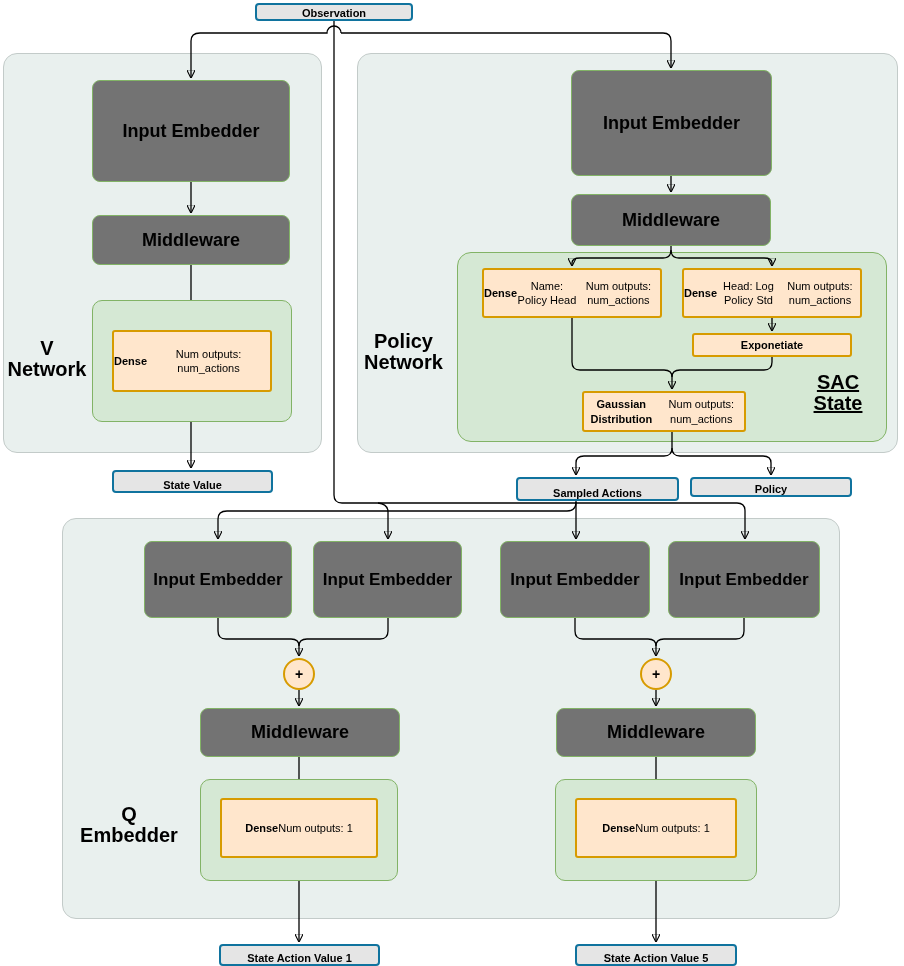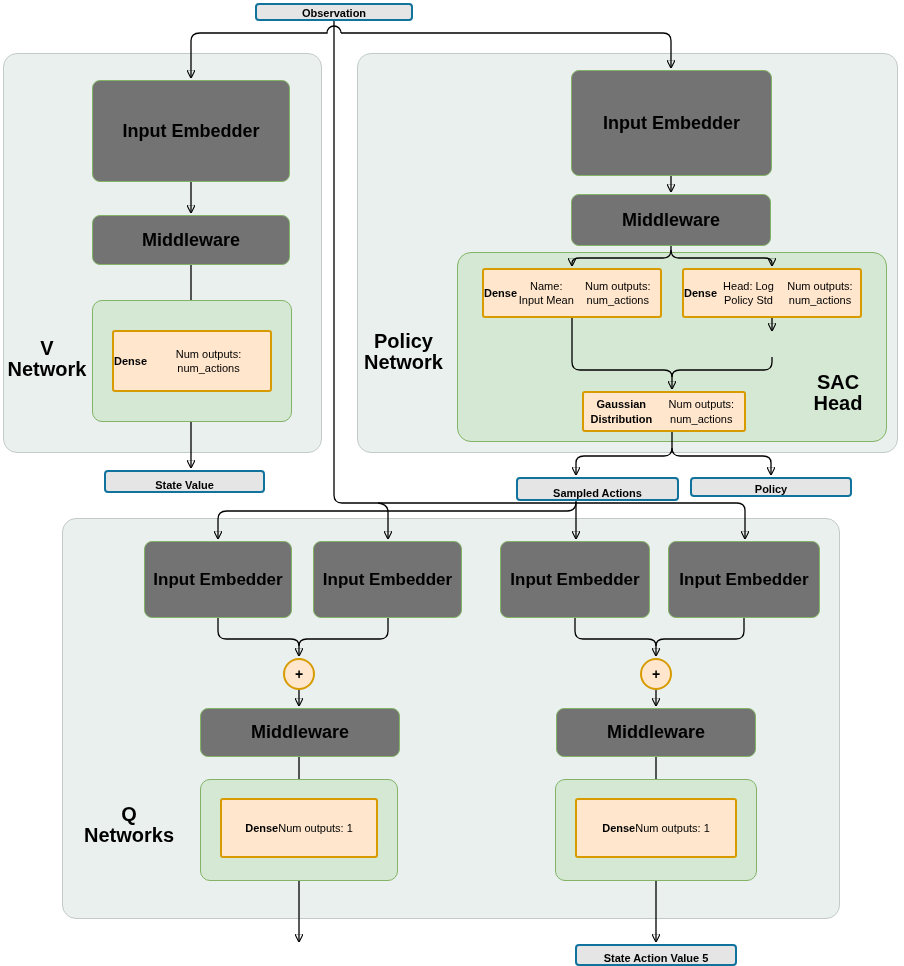--- a/index.html
+++ b/index.html
@@ -64,27 +64,27 @@
   <div class="sac" style="left:457px;top:252px;width:430px;height:190px;"></div>
 
   <div class="biglabel" style="left:2px;top:338px;width:90px;">
     <span>V</span>
     <span>Network</span>
   </div>
   <div class="biglabel" style="left:356px;top:331px;width:95px;">
     <span>Policy</span>
     <span>Network</span>
   </div>
-  <div class="biglabel" style="left:795px;top:372px;width:86px;">
+  <div class="biglabel" style="left:795px;top:372px;width:86px;text-decoration:underline;">
     <span>SAC</span>
-    <span>Head</span>
+    <span>State</span>
   </div>
   <div class="biglabel" style="left:77px;top:804px;width:104px;">
     <span>Q</span>
-    <span>Networks</span>
+    <span>Embedder</span>
   </div>
 
   <svg class="wires" width="904" height="966">
     <defs>
       <marker id="ah" viewBox="0 0 10 10" refX="8.5" refY="5" markerWidth="6.5" markerHeight="6.5" orient="auto">
         <path d="M0,0 L10,5 L0,10 z" fill="#000" stroke="none"></path>
       </marker>
     </defs>
     <path d="M334,21 V495 Q334,503 342,503 H737 Q745,503 745,511 V538" marker-end="url(#ah)"></path>
     <path d="M378,503 Q388,504 388,512 V538" marker-end="url(#ah)"></path>
@@ -134,27 +134,30 @@
   </div>
 
   <div class="gnode" style="left:571px;top:70px;width:201px;height:106px;">
     <span>Input Embedder</span>
   </div>
   <div class="gnode" style="left:571px;top:194px;width:200px;height:52px;">
     <span>Middleware</span>
   </div>
   <div class="onode" style="left:482px;top:268px;width:180px;height:50px;">
     <span class="t">Dense</span>
-    <span>Name: Input Mean</span>
+    <span>Name: Policy Head</span>
     <span>Num outputs: num_actions</span>
   </div>
   <div class="onode" style="left:682px;top:268px;width:180px;height:50px;">
     <span class="t">Dense</span>
     <span>Head: Log Policy Std</span>
     <span>Num outputs: num_actions</span>
+  </div>
+  <div class="onode" style="left:692px;top:333px;width:160px;height:24px;">
+    <span class="t">Exponetiate</span>
   </div>
   <div class="onode" style="left:582px;top:391px;width:164px;height:41px;">
     <span class="t">Gaussian Distribution</span>
     <span>Num outputs: num_actions</span>
   </div>
 
   <div class="gnode" style="left:144px;top:541px;width:148px;height:77px;font-size:17px;">
     <span>Input Embedder</span>
   </div>
   <div class="gnode" style="left:313px;top:541px;width:149px;height:77px;font-size:17px;">
@@ -186,26 +189,29 @@
     <span>Num outputs: 1</span>
   </div>
   <div class="onode" style="left:575px;top:798px;width:162px;height:60px;">
     <span class="t">Dense</span>
     <span>Num outputs: 1</span>
   </div>
 
   <div class="bnode" style="left:255px;top:3px;width:158px;height:18px;">
     <span>Observation</span>
   </div>
-  <div class="bnode" style="left:104px;top:470px;width:161px;height:23px;">
+  <div class="bnode" style="left:112px;top:470px;width:161px;height:23px;">
     <span>State Value</span>
   </div>
   <div class="bnode" style="left:494px;top:477px;width:163px;height:24px;margin-left:22px;">
     <span>Sampled Actions</span>
   </div>
   <div class="bnode" style="left:690px;top:477px;width:162px;height:20px;">
     <span>Policy</span>
   </div>
+  <div class="bnode" style="left:219px;top:944px;width:161px;height:22px;">
+    <span>State Action Value 1</span>
+  </div>
   <div class="bnode" style="left:575px;top:944px;width:162px;height:22px;">
     <span>State Action Value 5</span>
   </div>
 
 </div>
 
 </body></html>

